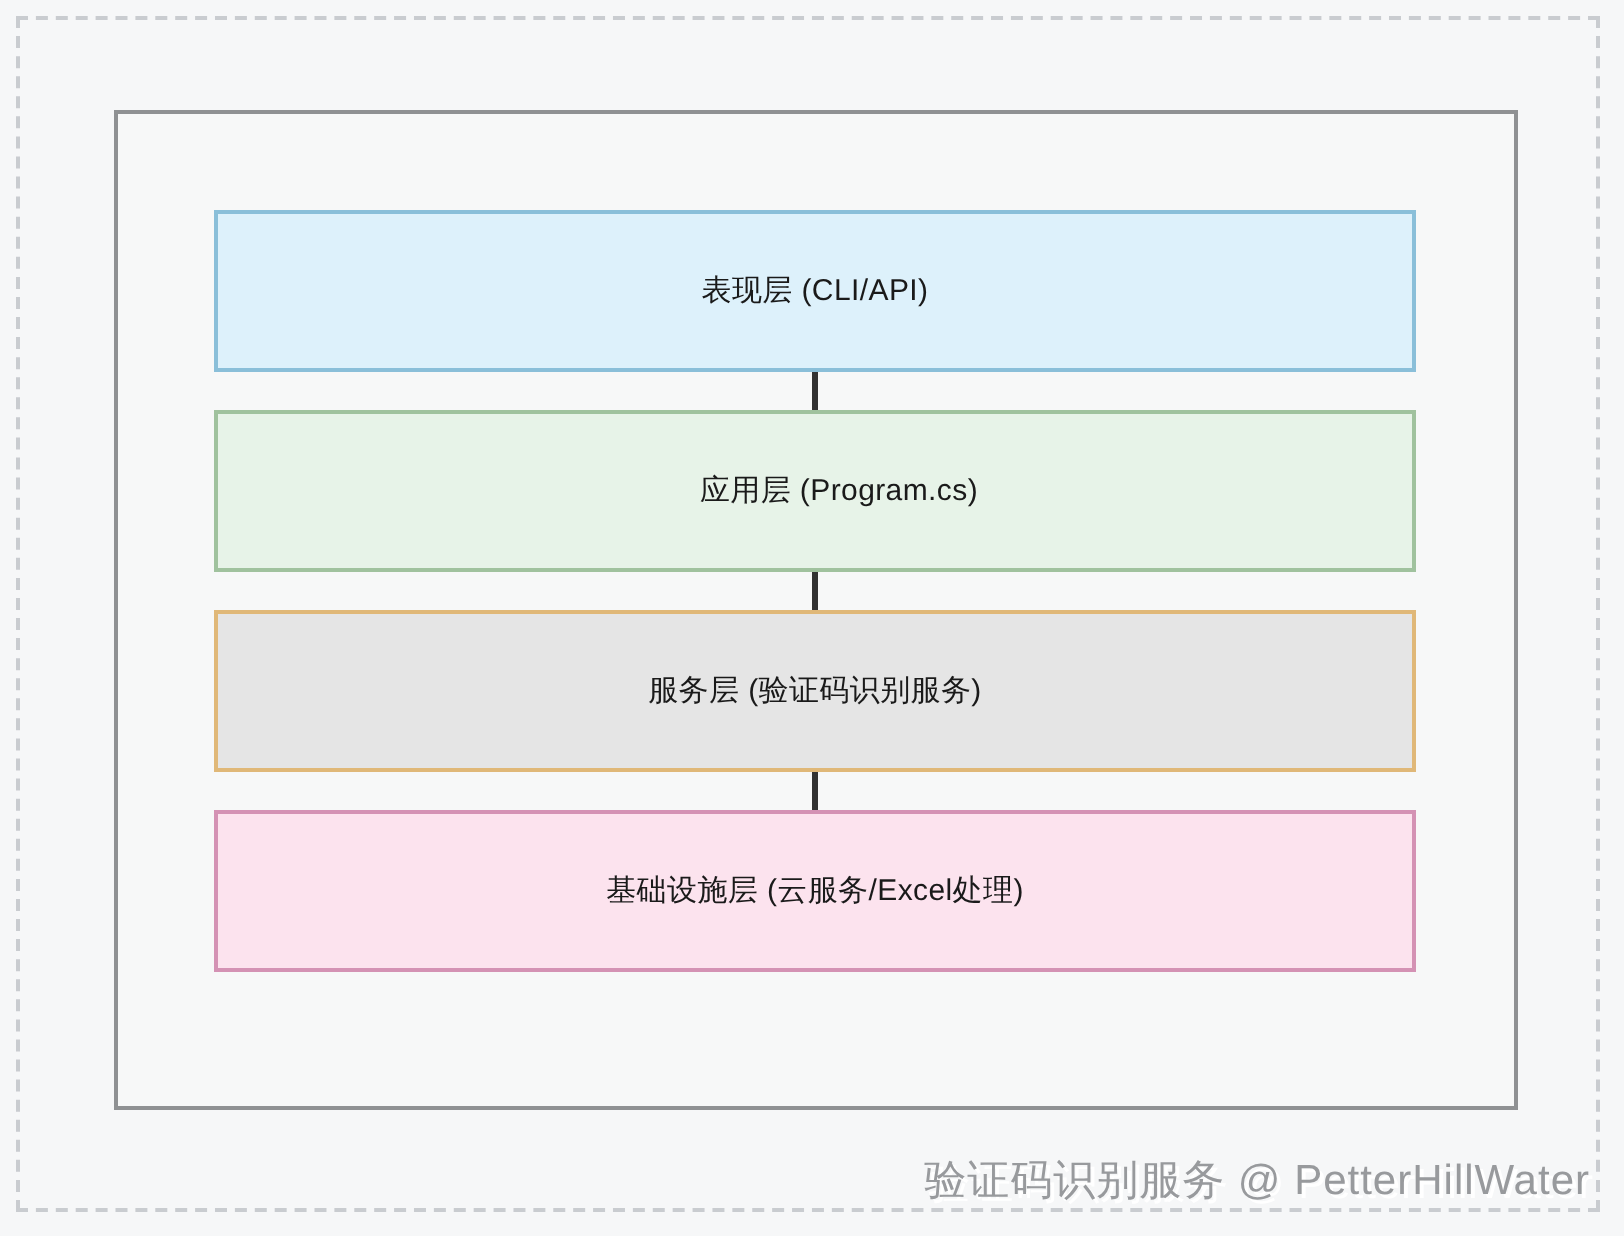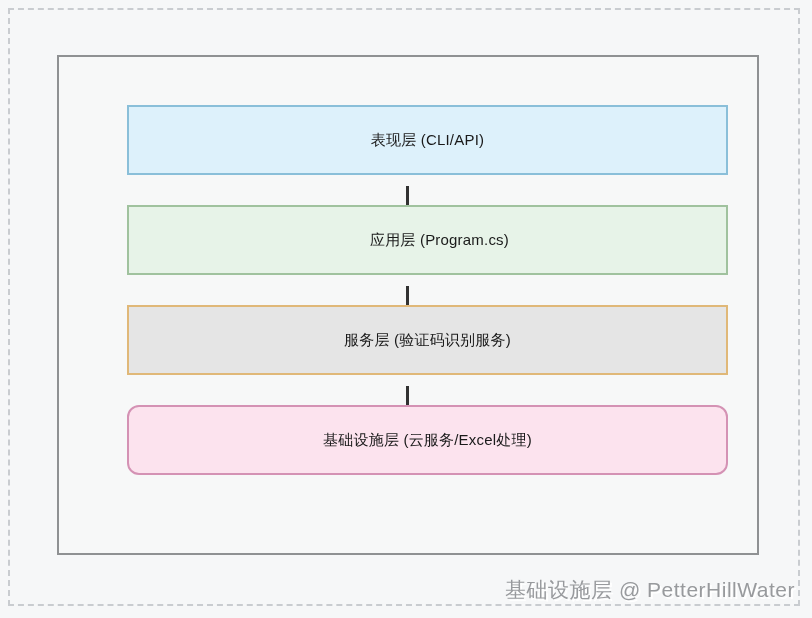--- a/index.html
+++ b/index.html
@@ -30,32 +30,31 @@
     width: 702px;
     height: 500px;
     border: 2px solid #8f9193;
     background: #f7f8f8;
     box-sizing: border-box;
   }
   .layer-box {
     position: absolute;
     left: 48px;
     width: 601px;
-    height: 70px;
+    height: 81px;
     border: 2px solid #999;
     box-sizing: border-box;
     display: flex;
     align-items: center;
     justify-content: center;
-    margin-left: 20px;
   }
   .layer-box.l0 { top: 48px; }
   .layer-box.l1 { top: 148px; padding-left: 24px; }
   .layer-box.l2 { top: 248px; }
-  .layer-box.l3 { top: 348px; border-radius: 12px; }
+  .layer-box.l3 { top: 348px; }
   .layer-label {
     font-size: 15px;
     color: #1a1a1a;
     letter-spacing: 0.2px;
     white-space: nowrap;
   }
   .connector {
     position: absolute;
     left: 347px;
     width: 3px;
@@ -100,13 +99,13 @@
   </div>
 
   <div class="connector c2" style="background: rgb(50, 50, 50);"></div>
 
   <div class="layer-box l3" style="background: rgb(252, 227, 238); border-color: rgb(212, 146, 180);">
     <span class="layer-label">基础设施层 (云服务/Excel处理)</span>
   </div>
 
 </div>
 
-<div class="watermark" style="color: rgb(152, 154, 157);">基础设施层 @ PetterHillWater</div>
+<div class="watermark" style="color: rgb(152, 154, 157);">验证码识别服务 @ PetterHillWater</div>
 
 </body></html>

